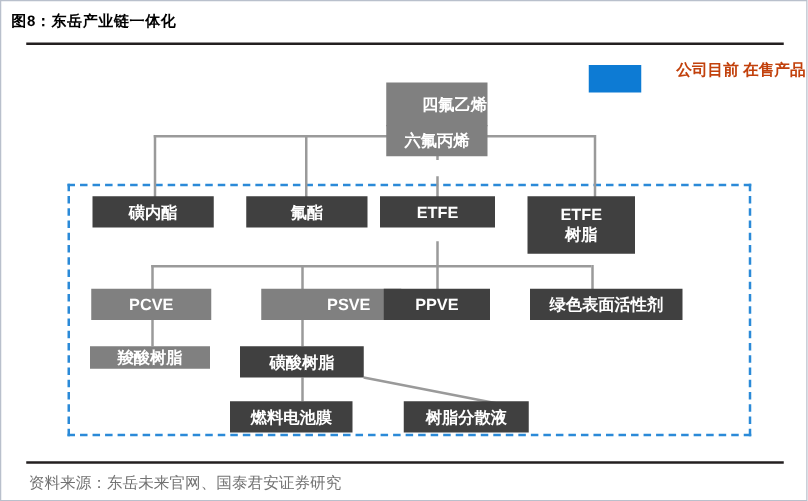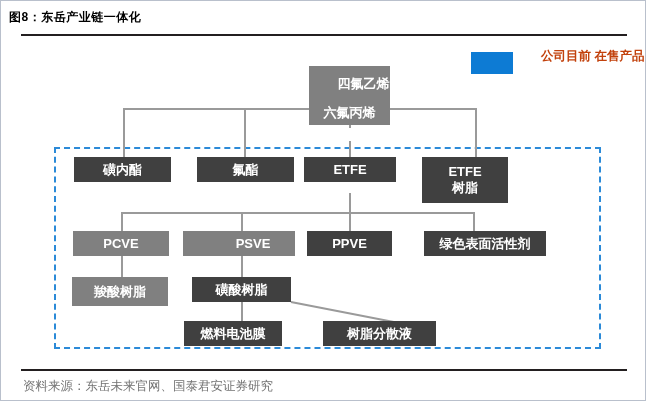--- a/index.html
+++ b/index.html
@@ -123,30 +123,30 @@
 
   <div class="node blue" style="left:196px;top:156px;width:97px;height:25px;">氟酯</div>
 
   <div class="node blue" style="left:303px;top:156px;width:92px;height:25px;">ETFE</div>
 
   <div class="node blue" style="left:421px;top:156px;width:86px;height:46px;">ETFE
 树脂</div>
 
   <div class="node gray" style="left:72px;top:230px;width:96px;height:25px;">PCVE</div>
 
-  <div class="node gray" style="left:182px;top:230px;width:112px;height:25px;padding-left:28px;">PSVE</div>
+  <div class="node gray" style="left:208px;top:230px;width:112px;height:25px;padding-left:28px;">PSVE</div>
 
   <div class="node blue" style="left:306px;top:230px;width:85px;height:25px;">PPVE</div>
 
   <div class="node blue" style="left:423px;top:230px;width:122px;height:25px;">绿色表面活性剂</div>
 
-  <div class="node gray" style="left:71px;top:276px;width:96px;height:29px;">羧酸树脂</div>
+  <div class="node gray" style="left:71px;top:276px;width:96px;height:18px;">羧酸树脂</div>
 
   <div class="node blue" style="left:191px;top:276px;width:99px;height:25px;">磺酸树脂</div>
 
   <div class="node blue" style="left:183px;top:320px;width:98px;height:25px;">燃料电池膜</div>
 
-  <div class="node blue" style="left:322px;top:320px;width:113px;height:25px;">树脂分散液</div>
+  <div class="node blue" style="left:322px;top:320px;width:100px;height:25px;">树脂分散液</div>
 
   <div class="rule-bottom"></div>
   <div class="source">资料来源：东岳未来官网、国泰君安证券研究</div>
 
 </div>
 
 </body></html>

